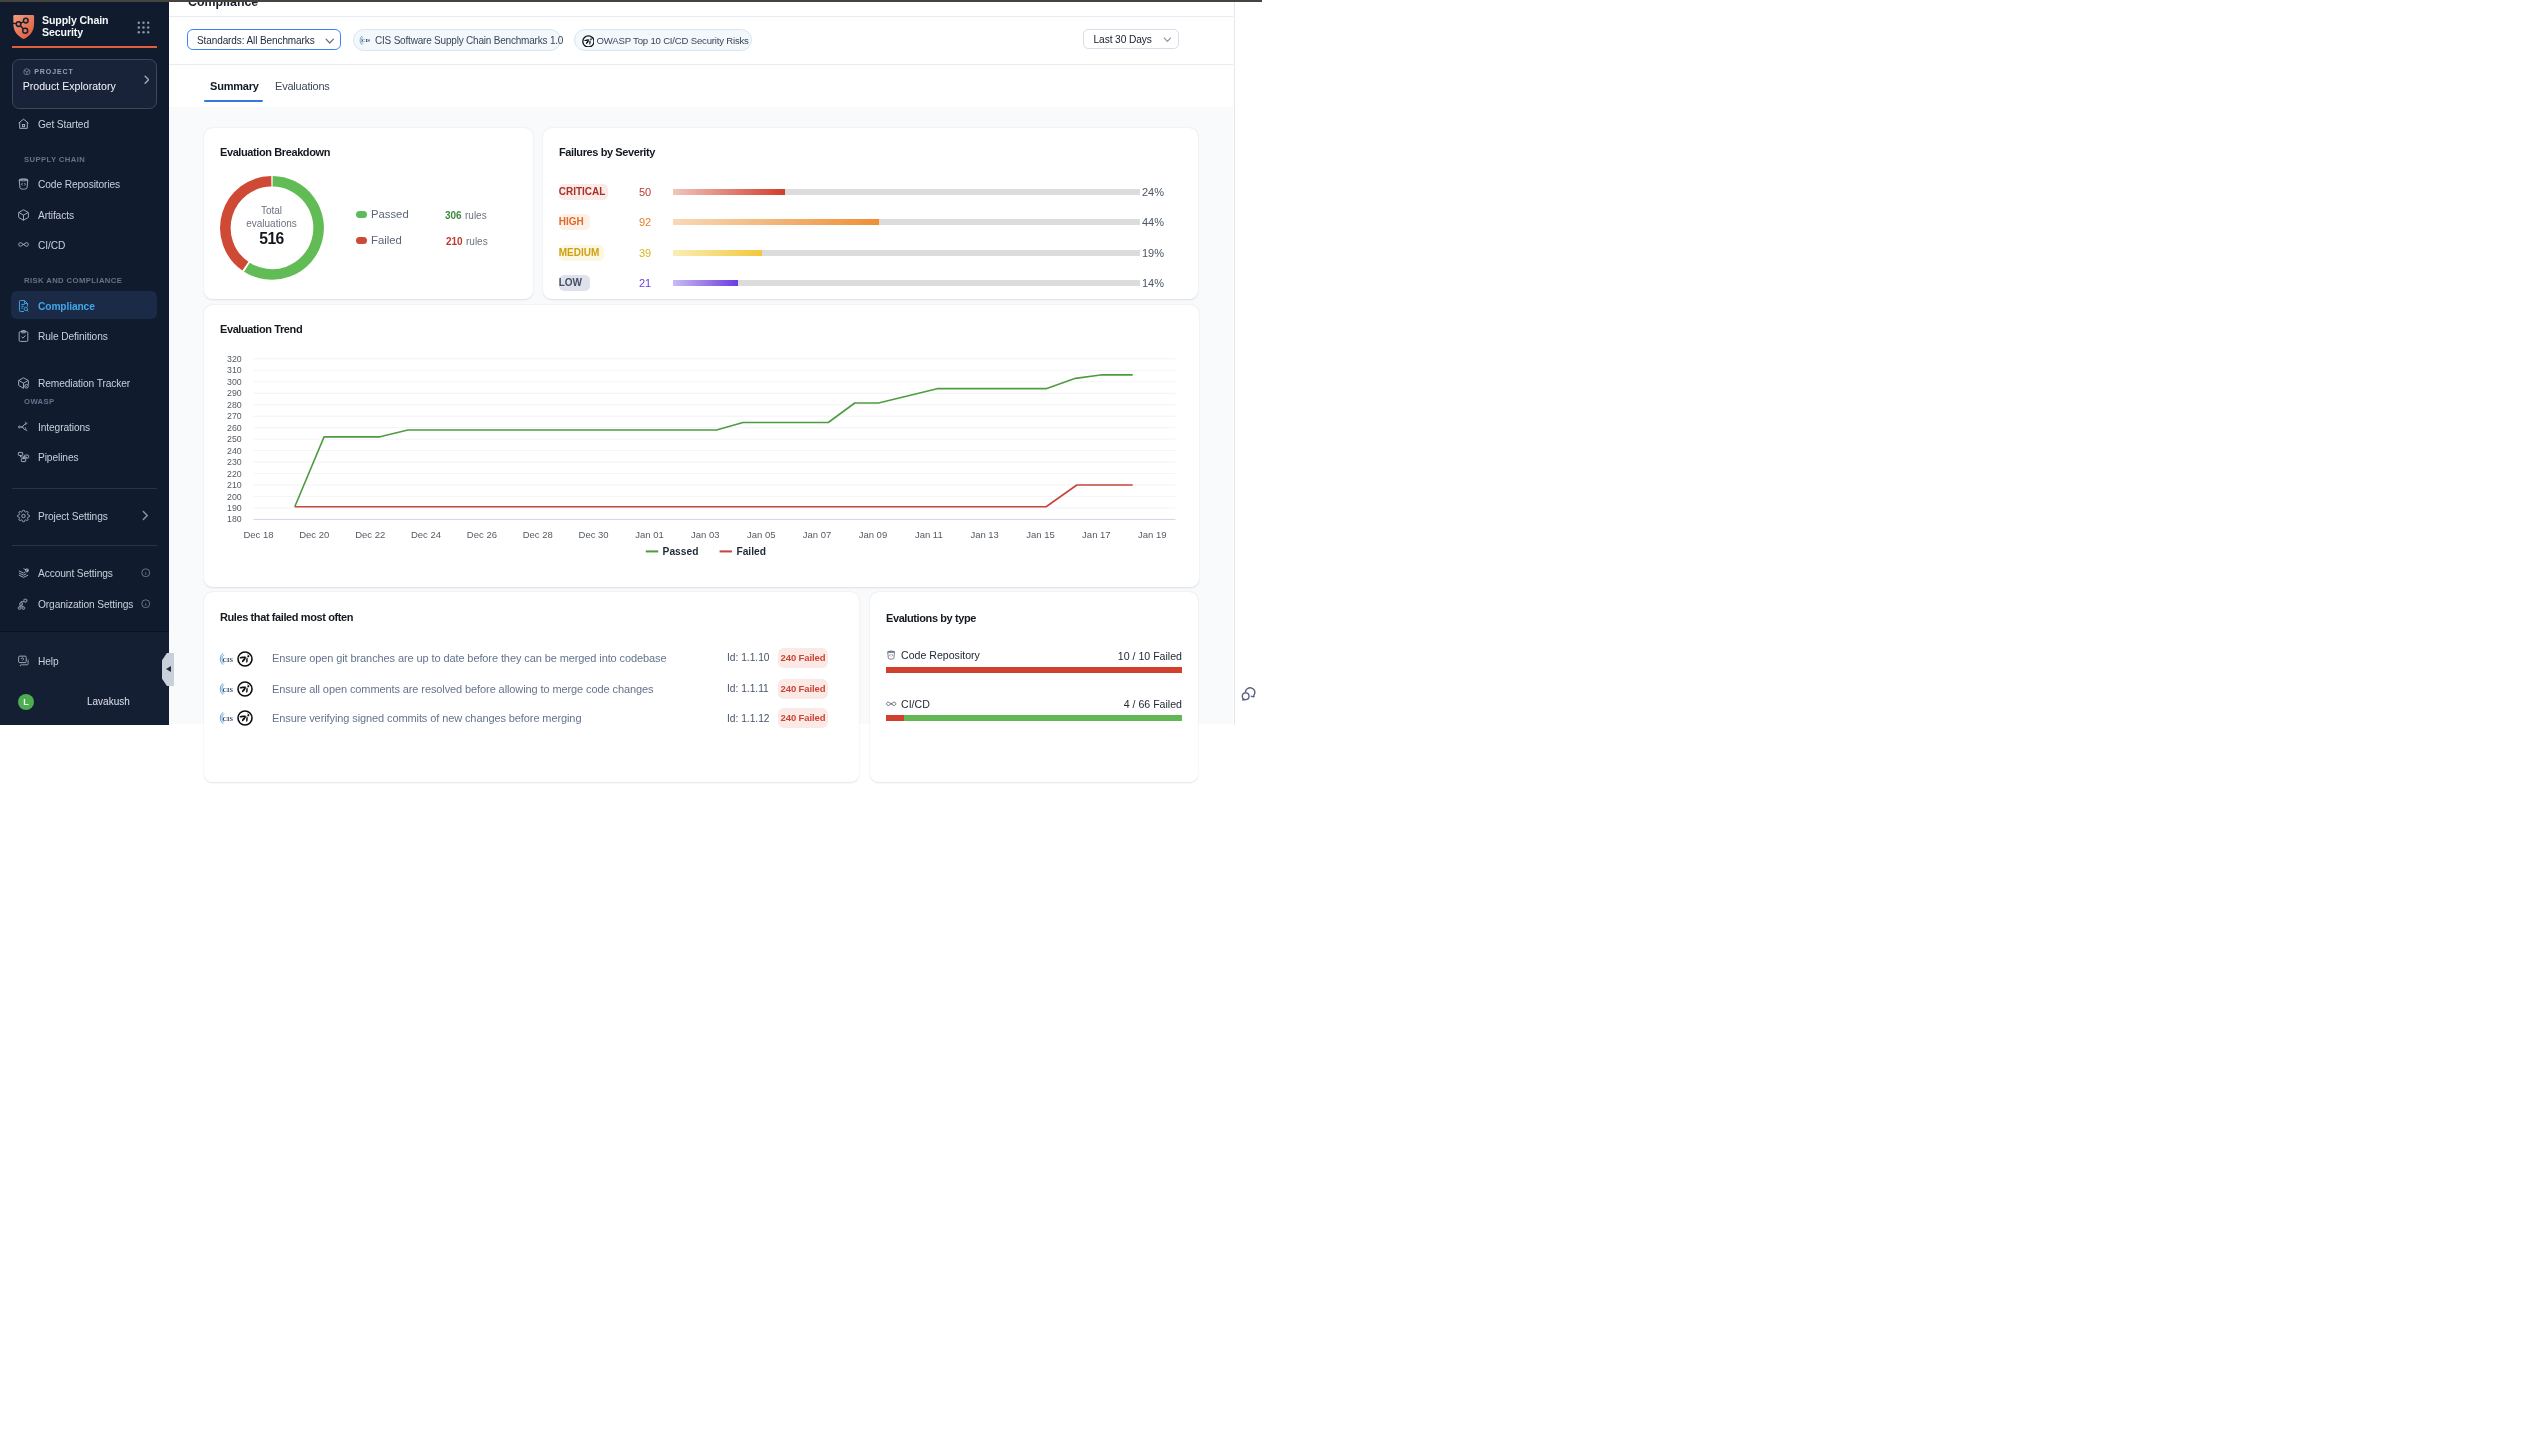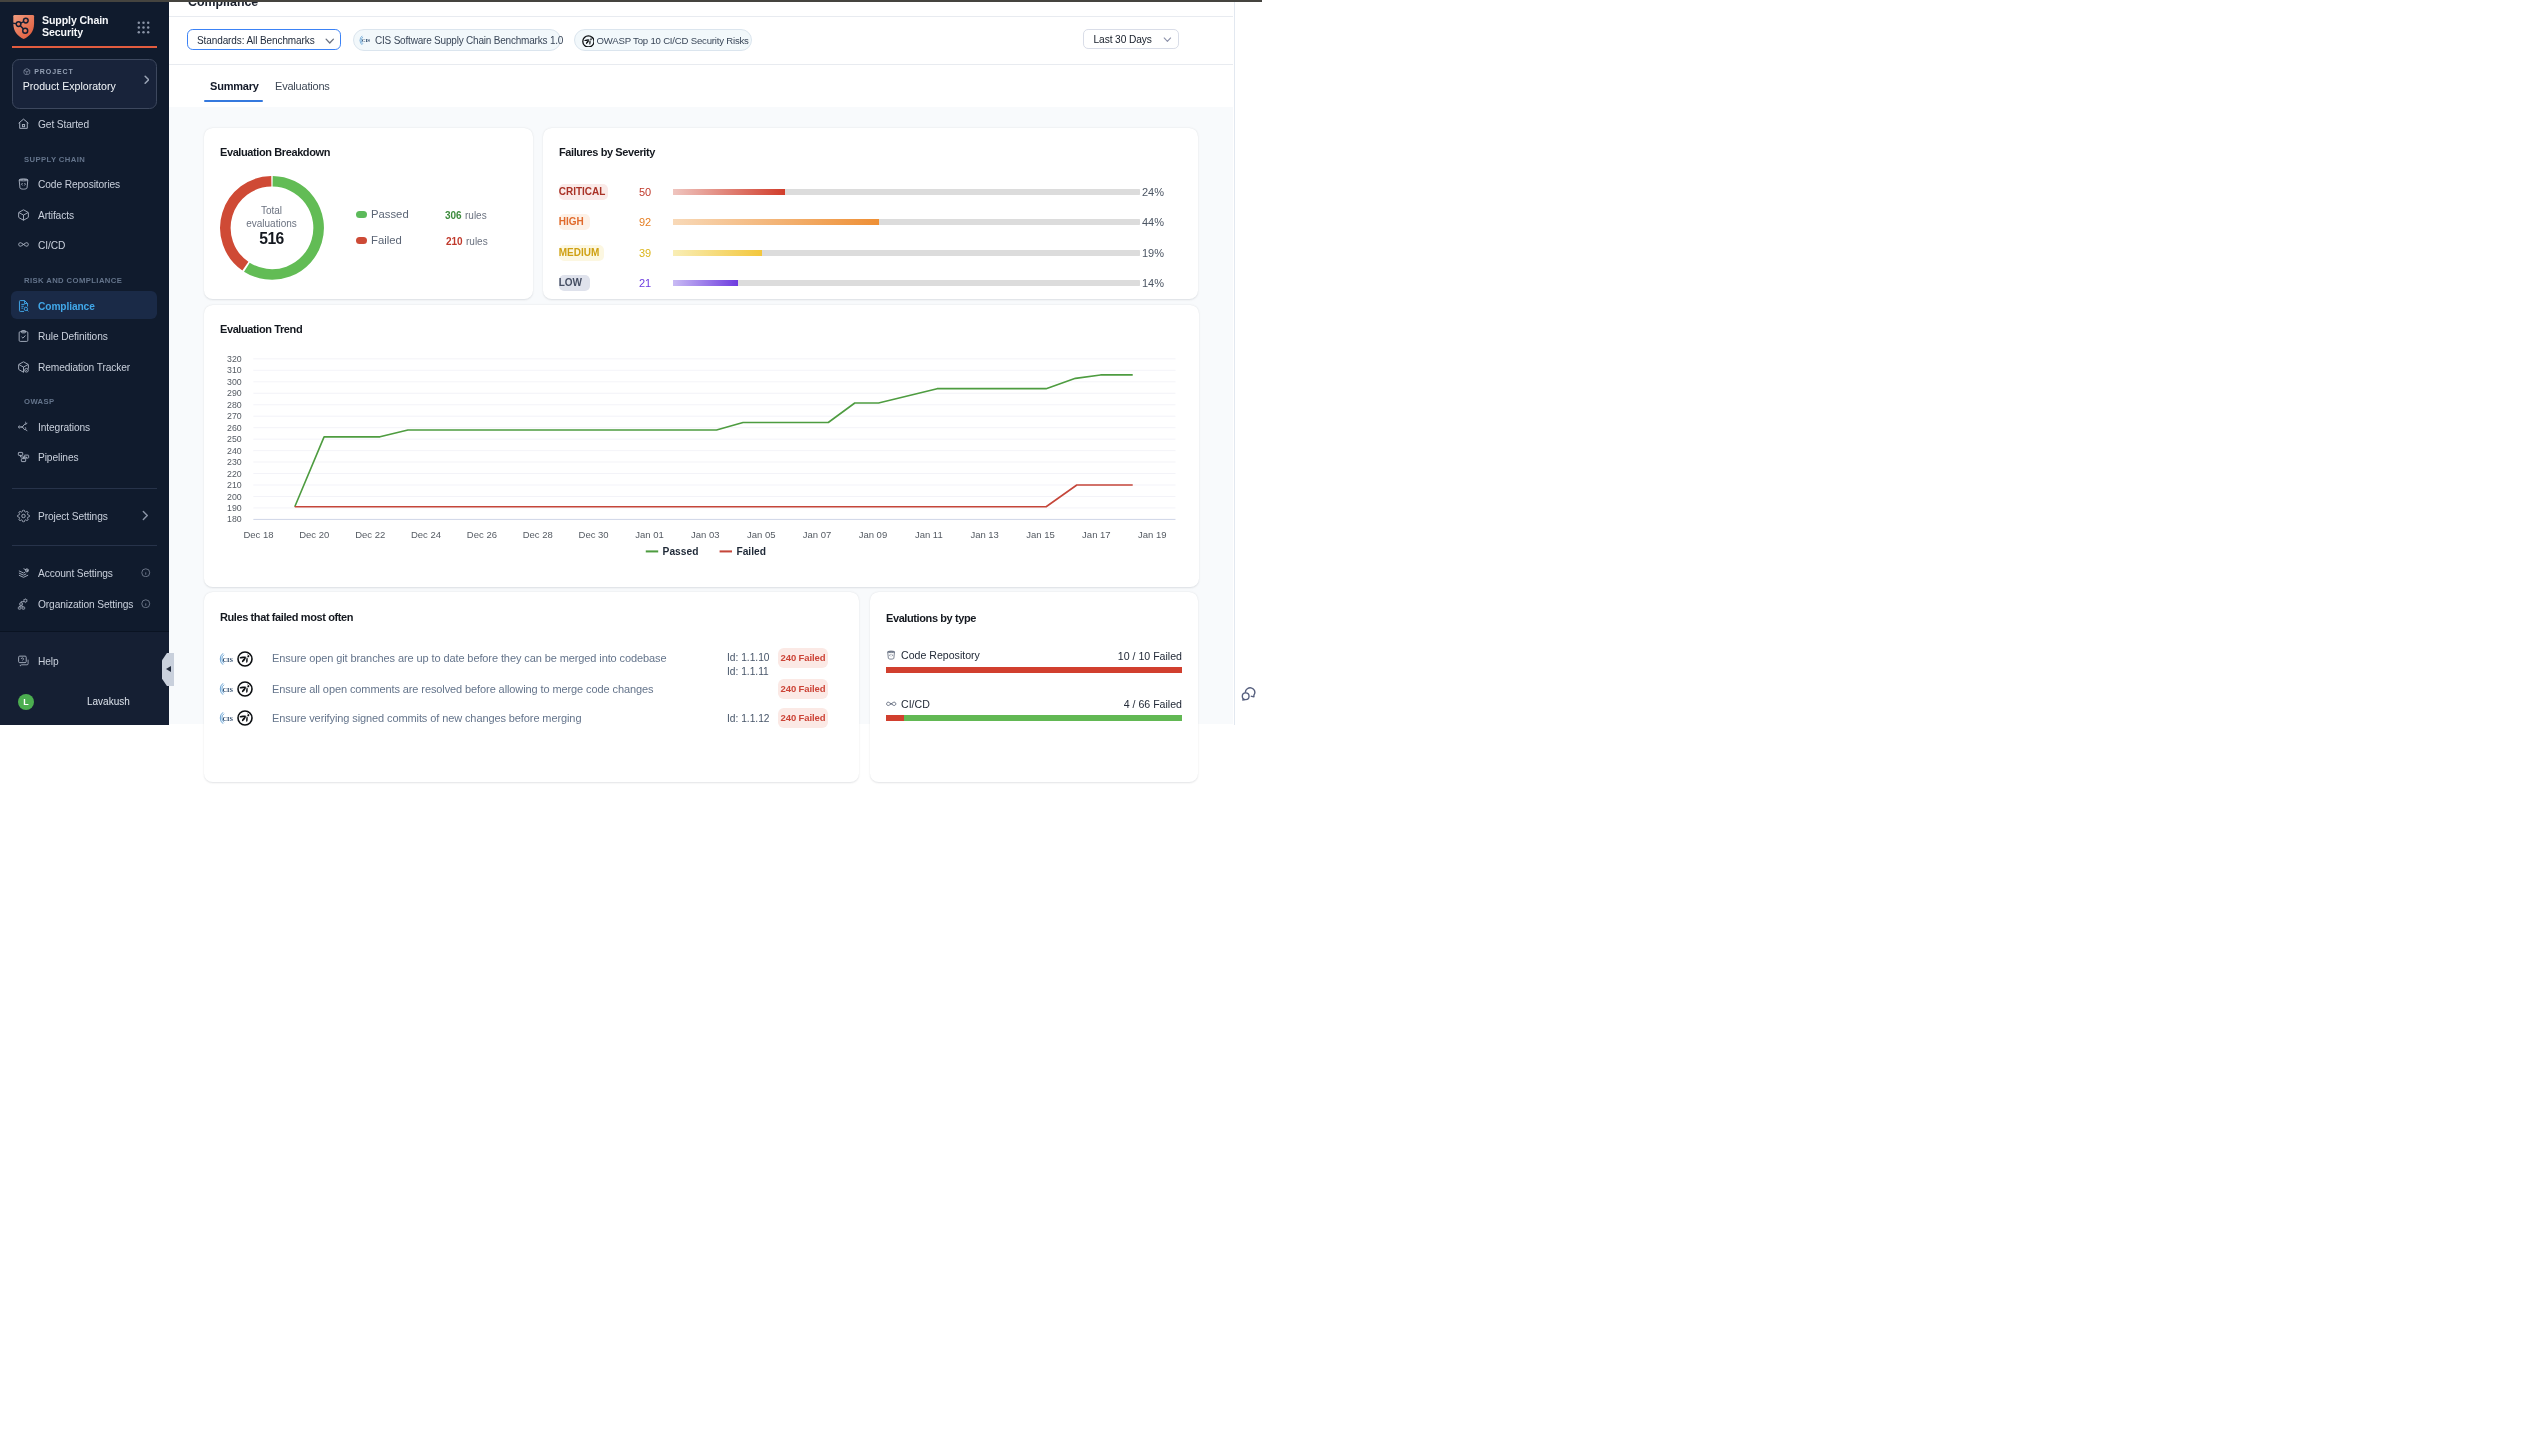--- a/index.html
+++ b/index.html
@@ -266,21 +266,21 @@
     <div class="rule-id" style="top:60px;">Id: 1.1.10</div>
     <div class="rule-badge" style="top:56px;">240 Failed</div>
 
     <svg class="abs" style="left:15.3px;top:89px" width="16" height="16" viewBox="0 0 22 22">
         <use href="#cisl"></use>
       </svg>
     <svg class="abs" style="left:33px;top:89px" width="16" height="16" viewBox="0 0 24 24">
         <use href="#owaspl"></use>
       </svg>
     <div class="rule-txt" style="top:91px;">Ensure all open comments are resolved before allowing to merge code changes</div>
-    <div class="rule-id" style="top:74px;">Id: 1.1.11</div>
+    <div class="rule-id" style="top:91px;">Id: 1.1.11</div>
     <div class="rule-badge" style="top:87px;">240 Failed</div>
 
     <svg class="abs" style="left:15.3px;top:118px" width="16" height="16" viewBox="0 0 22 22">
         <use href="#cisl"></use>
       </svg>
     <svg class="abs" style="left:33px;top:118px" width="16" height="16" viewBox="0 0 24 24">
         <use href="#owaspl"></use>
       </svg>
     <div class="rule-txt" style="top:120px;">Ensure verifying signed commits of new changes before merging</div>
     <div class="rule-id" style="top:121px;">Id: 1.1.12</div>
@@ -384,21 +384,21 @@
     <div class="txt" style="color:#41a7e8;font-weight:700;">Compliance</div>
   </div>
   <div class="sb-item" style="top:327px">
     <svg class="ic" viewBox="0 0 24 24" fill="none" stroke="#aab3c2" stroke-width="1.7">
         <rect x="4" y="4" width="16" height="18" rx="2"></rect>
         <rect x="8.5" y="1.8" width="7" height="4.4" rx="1"></rect>
         <path d="M8.5 13.5 11 16l4.5-5"></path>
       </svg>
     <div class="txt">Rule Definitions</div>
   </div>
-  <div class="sb-item" style="top:358px">
+  <div class="sb-item" style="top:374px">
     <svg class="ic" viewBox="0 0 24 24" fill="none" stroke="#aab3c2" stroke-width="1.7">
         <path d="M21 15.2V8a1 1 0 0 0-.5-.87l-8-4.5a1 1 0 0 0-1 0l-8 4.5A1 1 0 0 0 3 8v8a1 1 0 0 0 .5.87l8 4.5a1 1 0 0 0 .9.03"></path>
         <path d="M3.3 7.3 12 12.2l8.7-4.9"></path>
         <path d="M12 22V12"></path>
         <circle cx="17.5" cy="18" r="3.4"></circle>
         <path d="M16.3 18l.9.9 1.7-1.8"></path>
       </svg>
     <div class="txt">Remediation Tracker</div>
   </div>
   <div class="sb-label" style="top:397px">OWASP</div>

